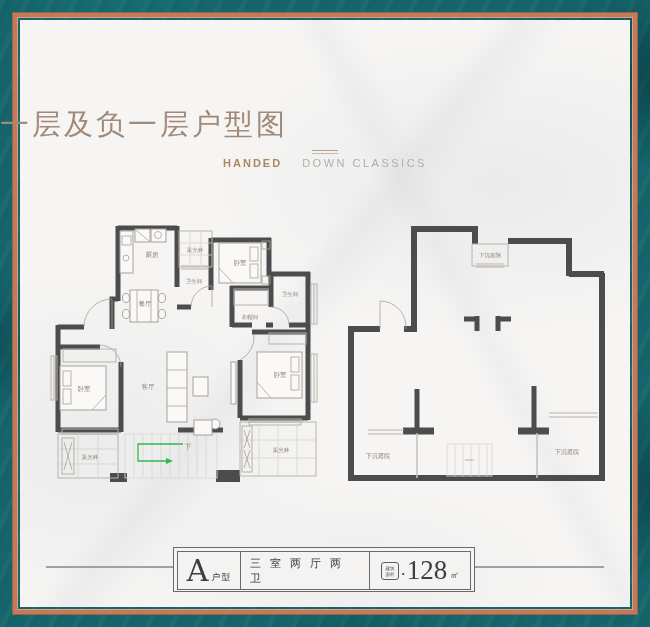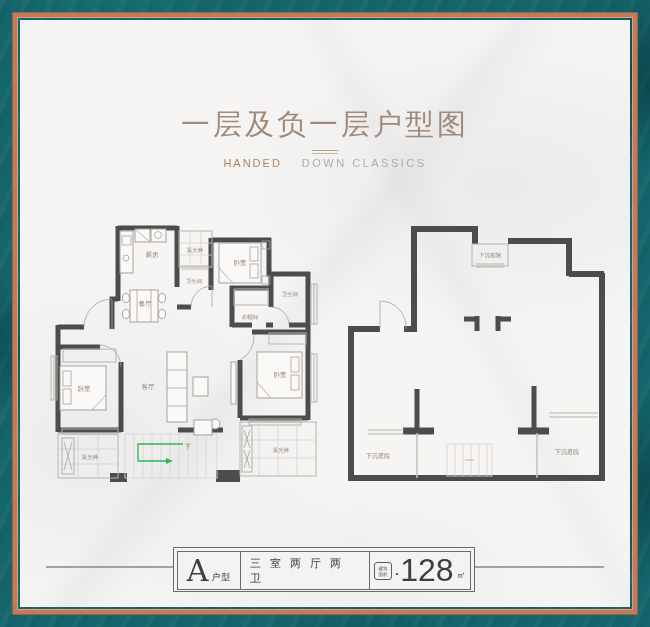--- a/index.html
+++ b/index.html
@@ -15,45 +15,45 @@
       repeating-linear-gradient(115deg, rgba(255,255,255,.035) 0 5px, rgba(0,0,0,.03) 5px 12px, transparent 12px 22px);}
   .copper-frame{position:absolute;inset:13px;border:4px solid #c17b5c;
     box-shadow:inset 0 0 0 1px #dca081, 0 0 0 1px #9e6147;}
   .marble{position:absolute;inset:20px;background-color:#f6f5f4;
     background-image:
       radial-gradient(ellipse 420px 220px at 78% 28%, rgba(188,193,199,.20), transparent 70%),
       radial-gradient(ellipse 360px 260px at 12% 72%, rgba(184,189,195,.16), transparent 70%),
       radial-gradient(ellipse 300px 140px at 55% 95%, rgba(190,194,200,.14), transparent 70%),
       linear-gradient(128deg, transparent 44%, rgba(175,180,188,.12) 47%, transparent 52%),
       linear-gradient(62deg, transparent 63%, rgba(175,180,188,.10) 66%, transparent 70%);}
-  .title{position:absolute;top:106px;left:0;right:0;text-align:center;
+  .title{position:absolute;top:106px;left:0;right:0;
     font-size:29px;line-height:36px;letter-spacing:3px;color:#a28a79;font-weight:500;}
   .decor-line{position:absolute;top:150px;left:50%;width:26px;margin-left:-13px;
     border-top:1px solid #b5a18e;}
   .decor-line:after{content:"";display:block;margin-top:2px;border-top:1px solid #c9b8a6;}
   .subtitle{position:absolute;top:157px;left:0;right:0;text-align:center;
     font-size:11px;letter-spacing:2.5px;color:#b3aca4;}
-  .subtitle .brand-bold{color:#ad8662;font-weight:normal;letter-spacing:2px;margin-right:20px;}
+  .subtitle .brand-bold{color:#ad8662;font-weight:bold;letter-spacing:2px;margin-right:20px;}
   svg{position:absolute;}
   .footer-line{position:absolute;left:46px;top:566px;width:558px;height:2px;background:#9da3a1;}
   .footer-box{position:absolute;left:173px;top:547px;width:302px;height:45px;
     border:1px solid #666b6d;padding:3px;box-sizing:border-box;background:#f5f4f2;}
   .footer-inner{border:1px solid #666b6d;height:100%;display:flex;align-items:stretch;background:#f4f3f1;}
   .fcell{display:flex;align-items:center;justify-content:center;color:#394042;}
   .fcell-type{width:62px;}
   .fcell-type .letter{font-family:"DejaVu Serif","Liberation Serif",serif;font-size:30px;line-height:30px;}
   .fcell-type .suffix{font-size:9px;margin-left:3px;margin-top:13px;letter-spacing:1px;text-align:right;}
   .vdiv{width:1px;background:#666b6d;}
   .fcell-rooms{flex:1;font-size:11px;letter-spacing:9px;padding-left:9px;}
   .fcell-area{width:100px;}
   .area-minibox{width:16px;height:16px;border:1px solid #5a5f61;border-radius:3px;
     display:flex;flex-direction:column;align-items:center;justify-content:center;margin-right:2px;}
   .area-minibox div{font-size:5px;line-height:6px;transform:scale(.9);color:#4a4f51;}
   .area-sep{font-size:8px;margin:6px 2px 0 1px;}
-  .area-num{font-family:Liberation Sans, sans-serif;font-size:32px;line-height:27px;}
+  .area-num{font-family:Liberation Serif, serif;font-size:27px;line-height:27px;}
   .area-unit{font-size:9px;margin:10px 0 0 3px;font-family:"DejaVu Serif","Liberation Serif",serif;}
   text{fill:#8f8174;font-family:"Liberation Sans",sans-serif;}
   .wall{stroke:#4b4c4e;fill:none;}
   .thin{stroke:#b9b3ab;stroke-width:1;fill:none;}
   .grid{stroke:#d7d2cc;stroke-width:.8;fill:none;}
   .furn{stroke:#a7a19a;stroke-width:1;fill:#faf9f8;}
   .furnl{stroke:#a7a19a;stroke-width:.8;fill:none;}
   .faint{stroke:#dbd7d2;stroke-width:.9;fill:none;}
 </style>
 </head>

